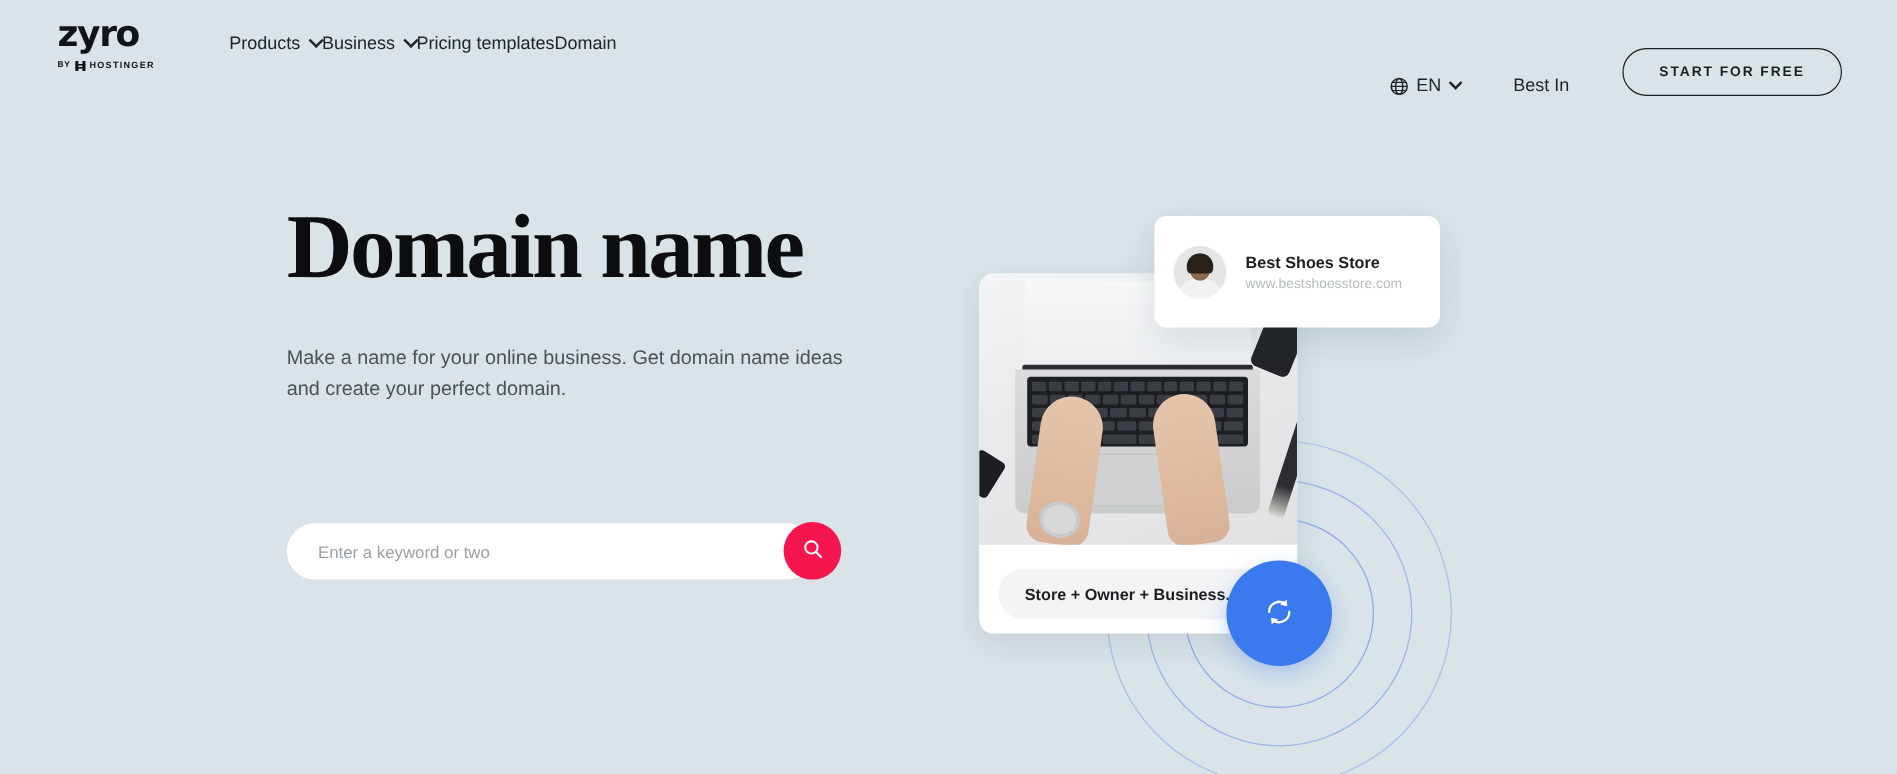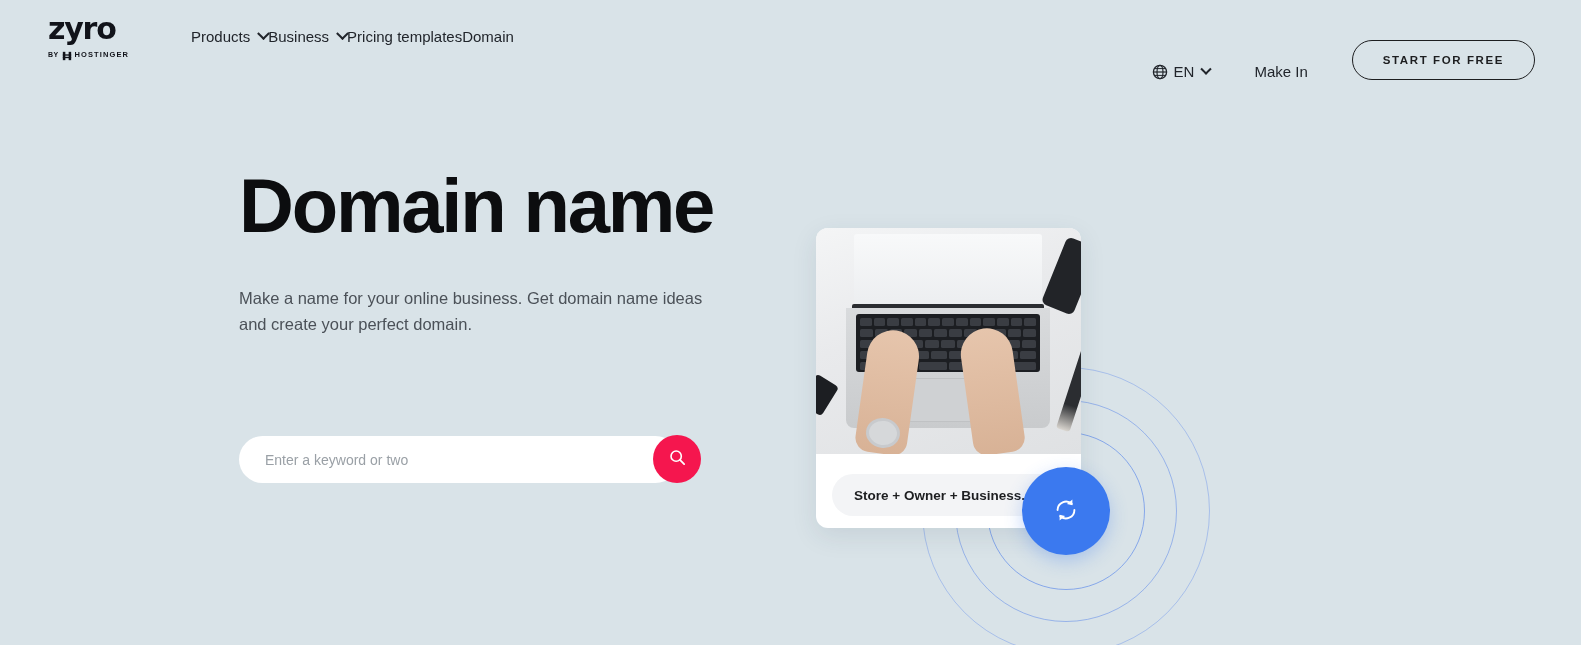--- a/index.html
+++ b/index.html
@@ -140,21 +140,21 @@
     left: 239px;
     top: 168px;
     width: 620px;
   }
   .hero-title {
     font-size: 76px;
     font-weight: 700;
     line-height: 1.0;
     letter-spacing: -2.2px;
     color: #0c0d0f;
-    font-family: Liberation Sans, sans-serif;
+    font-family: Liberation Serif, serif;
   }
   .hero-sub {
     margin-top: 42px;
     font-size: 16.5px;
     line-height: 1.55;
     color: #4b5158;
     max-width: 485px;
   }
 
   
@@ -471,21 +471,21 @@
           <ellipse cx="8" cy="8" rx="3" ry="6.6" fill="none" stroke="#21252b" stroke-width="1.2"></ellipse>
           <line x1="1.6" y1="8" x2="14.4" y2="8" stroke="#21252b" stroke-width="1.2"></line>
           <line x1="2.6" y1="4.6" x2="13.4" y2="4.6" stroke="#21252b" stroke-width="1"></line>
           <line x1="2.6" y1="11.4" x2="13.4" y2="11.4" stroke="#21252b" stroke-width="1"></line>
         </svg>
       </span>
       <span>EN</span>
       <span class="chev-sm"></span>
     </div>
 
-    <div class="signin">Make In</div>
+    <div class="signin">Best In</div>
 
     <button class="cta">START FOR FREE</button>
   </div>
 </div>
 
 <div class="hero-left">
   <h1 class="hero-title">
     <span>Domain name</span><br>
   </h1>
   <p class="hero-sub">Make a name for your online business. Get domain name ideas and create your perfect domain.</p>
@@ -585,20 +585,31 @@
       <div class="hand left"></div>
       <div class="hand right"></div>
       <div class="watch"></div>
       <div class="phone"></div>
       <div class="pen"></div>
       <div class="pen2"></div>
     </div>
     <div class="kw-pill">Store + Owner + Business...</div>
   </div>
 
+  <div class="store-card">
+    <div class="avatar">
+      <div class="av-body"></div>
+      <div class="av-face"></div>
+      <div class="av-hair"></div>
+    </div>
+    <div class="store-text">
+      <div class="store-name">Best Shoes Store</div>
+      <div class="store-url">www.bestshoesstore.com</div>
+    </div>
+  </div>
 
   <button class="regen">
     <span>
       <svg viewBox="0 0 26 26" width="26" height="26" aria-hidden="true">
         <path d="M4.6 13a8.4 8.4 0 0 1 14.2-6.1" fill="none" stroke="#ffffff" stroke-width="1.9" stroke-linecap="round"></path>
         <path d="M21.4 13a8.4 8.4 0 0 1-14.2 6.1" fill="none" stroke="#ffffff" stroke-width="1.9" stroke-linecap="round"></path>
         <polygon points="19.4,2.6 19.4,8.2 13.9,7.0" fill="#ffffff"></polygon>
         <polygon points="6.6,23.4 6.6,17.8 12.1,19.0" fill="#ffffff"></polygon>
       </svg>
     </span>

